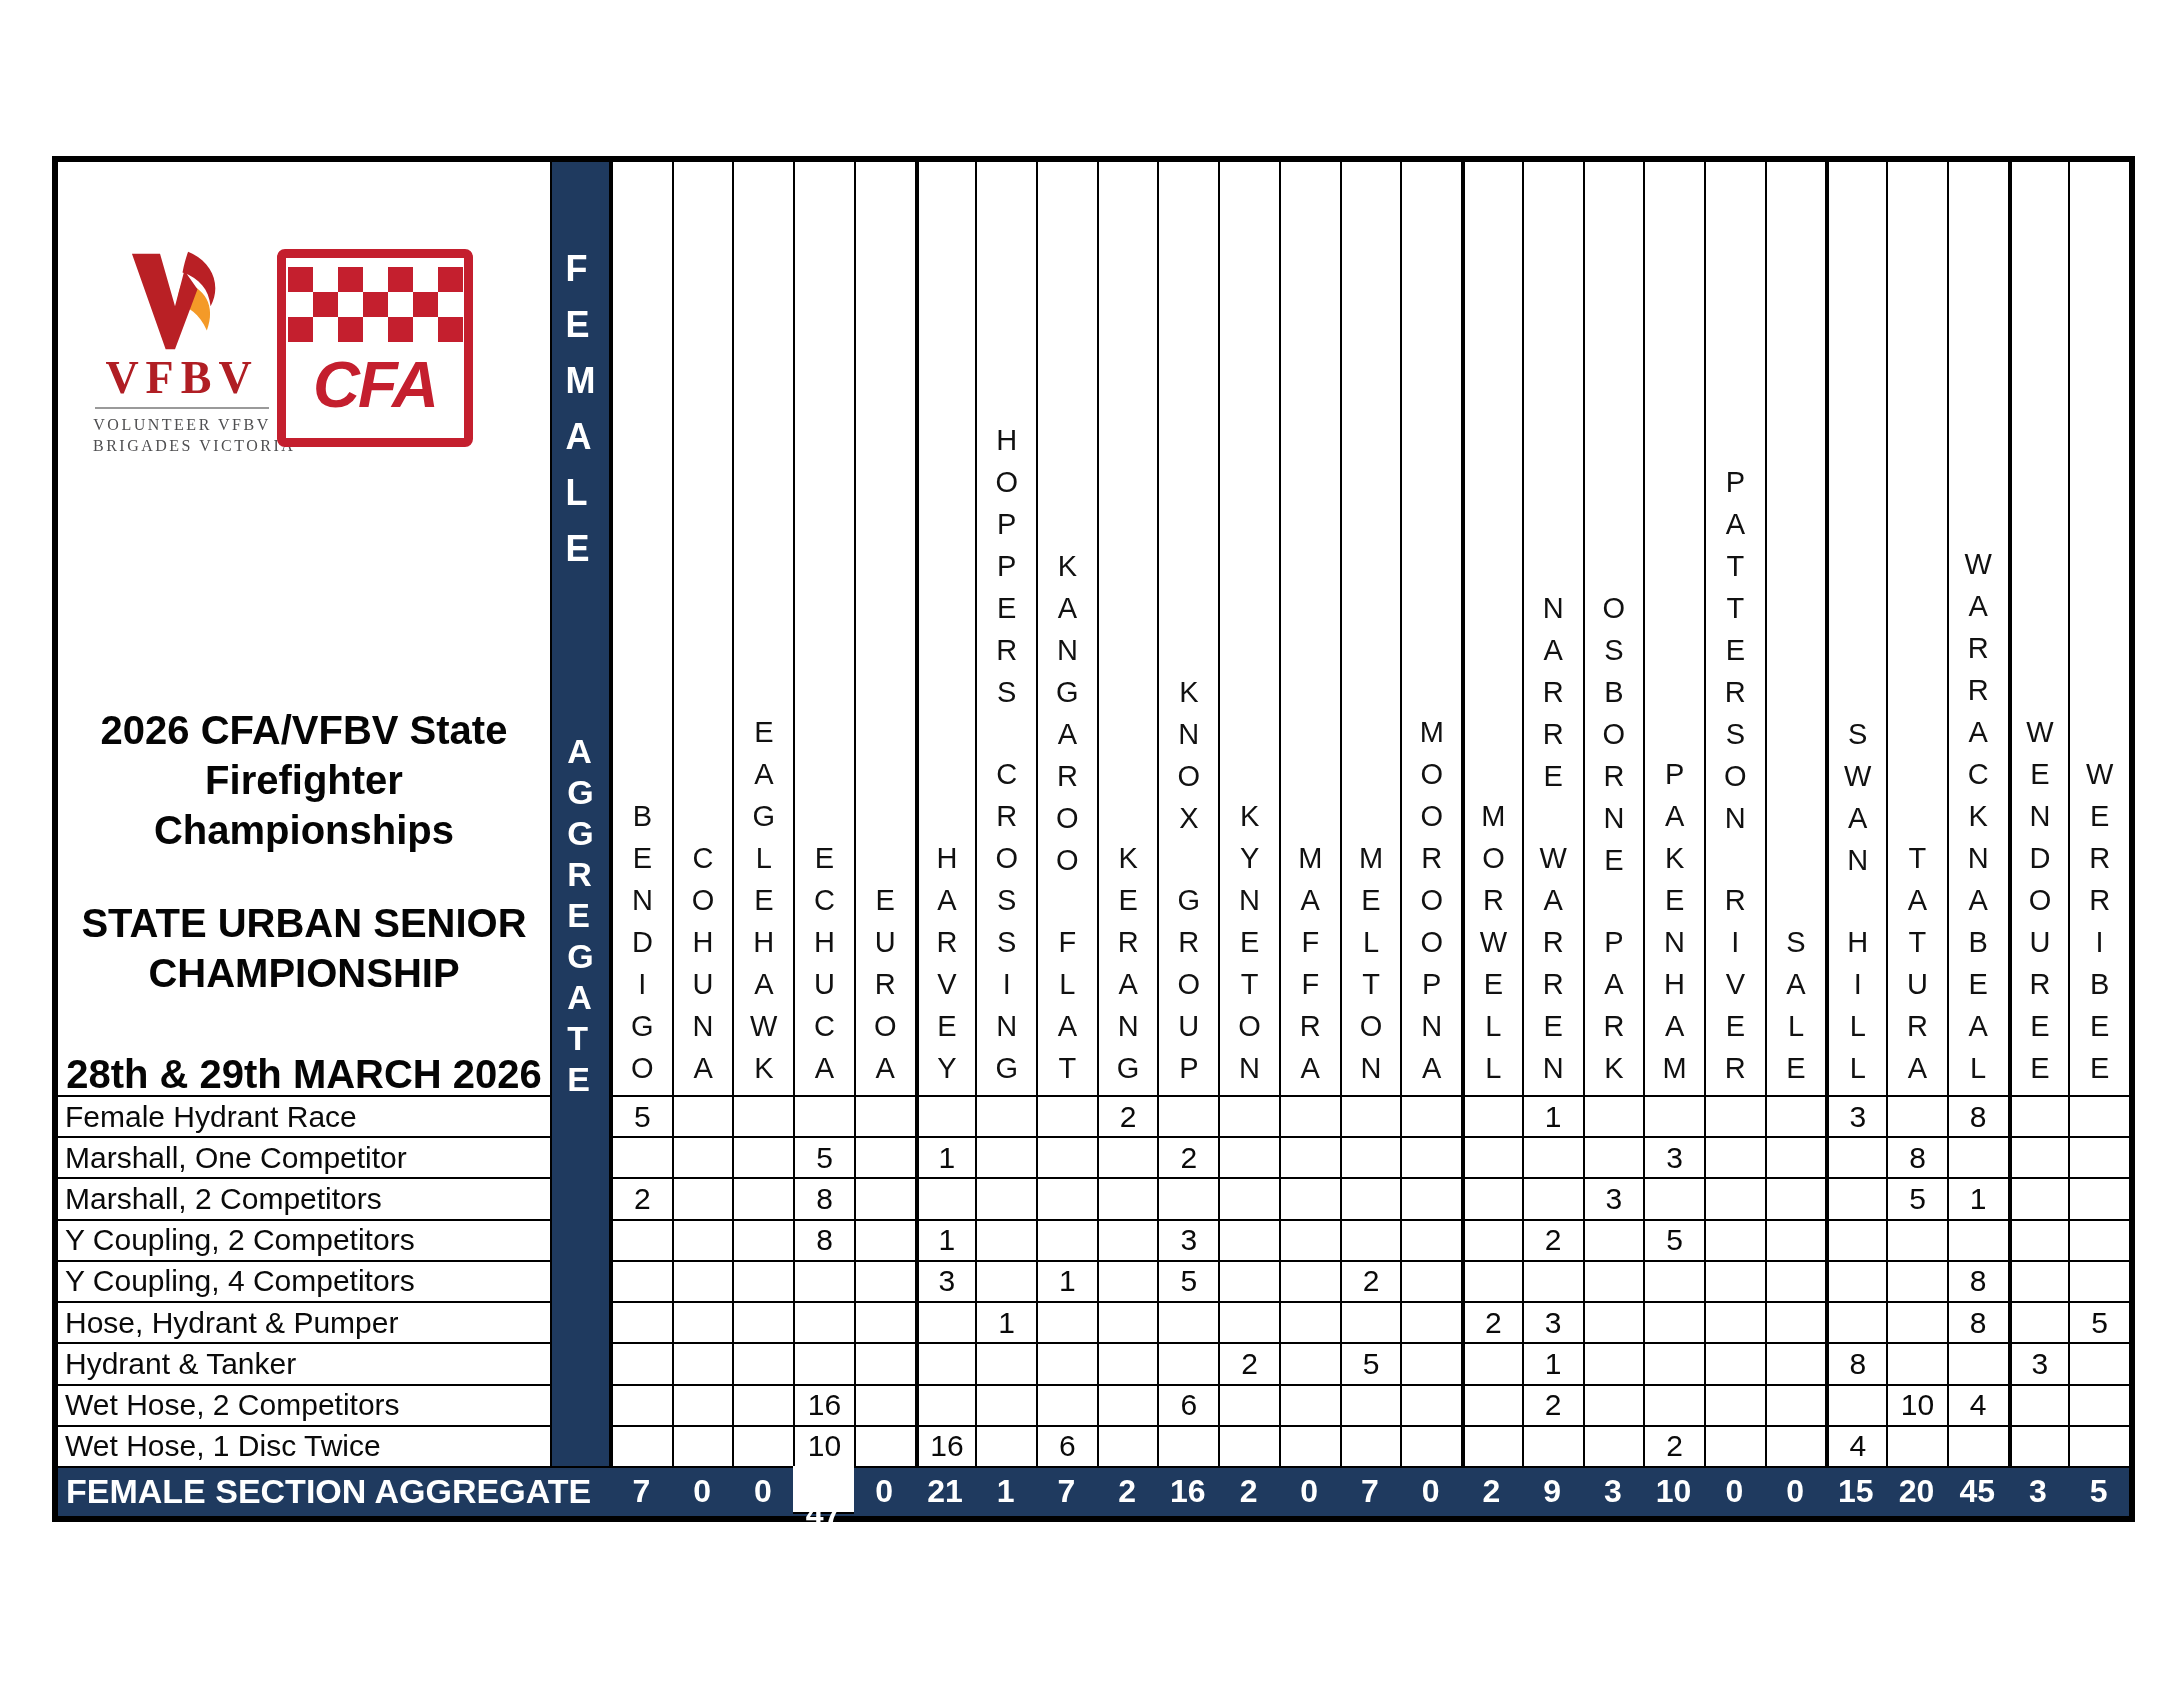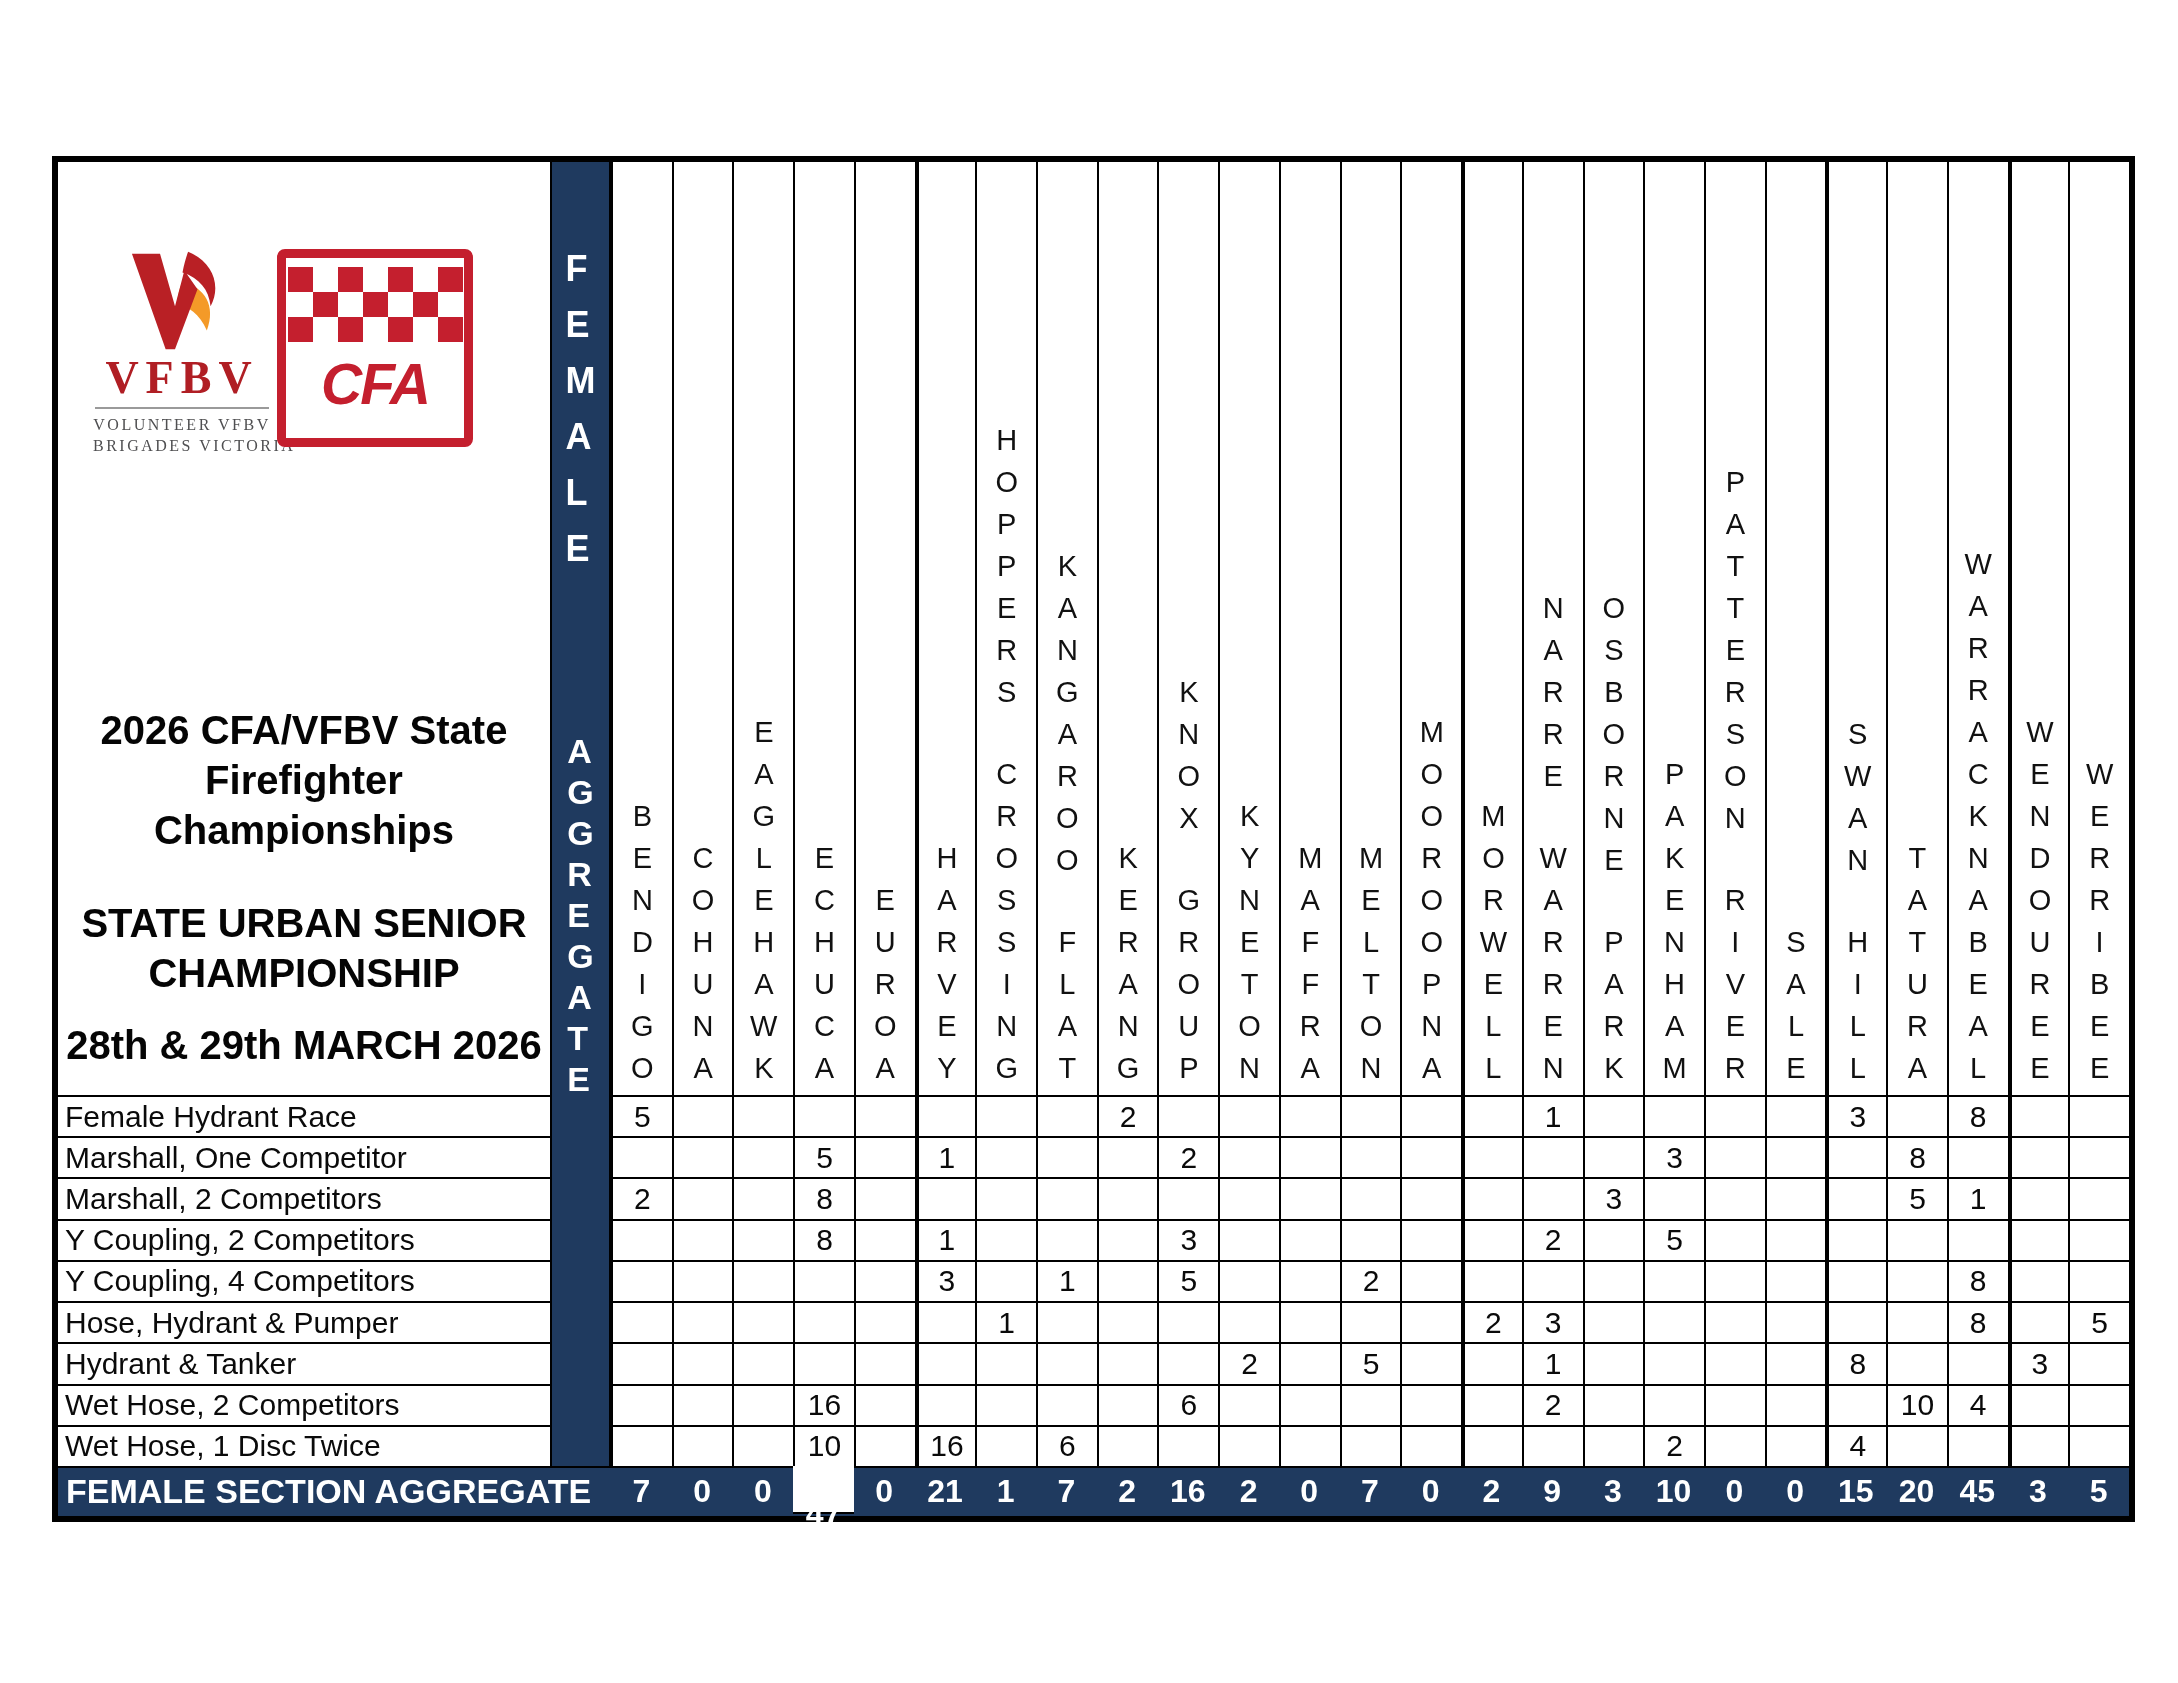--- a/index.html
+++ b/index.html
@@ -14,24 +14,24 @@
   .vfbv{position:absolute;left:19px;top:88px;width:178px;height:213px;text-align:center;}
   .vfbv-mark{display:block;margin:0 auto;}
   .vfbv-acr{font-family:"Liberation Serif",serif;font-size:46px;font-weight:bold;color:#b01e24;letter-spacing:7px;line-height:46px;margin-top:2px;}
   .vfbv-rule{height:2px;background:#9a9a9a;margin:6px 2px 5px 2px;}
   .vfbv-sub{font-family:"Liberation Serif",serif;font-size:16px;color:#4f4f51;letter-spacing:2.5px;line-height:21px;white-space:nowrap;}
   .cfa{position:absolute;left:203px;top:87px;width:196px;height:198px;box-sizing:border-box;
        border:9px solid #c41f2e;border-radius:8px;background:#fff;text-align:center;}
   .cfa-checks{display:grid;grid-template-columns:repeat(7,25px);grid-auto-rows:25px;justify-content:center;margin-top:9px;}
   .cfa-sq-r{background:#c41f2e;}
   .cfa-sq-w{background:#fff;}
-  .cfa-text{font-size:57px;font-weight:bold;font-style:italic;color:#c41f2e;line-height:81px;letter-spacing:-2px;margin-top:2px;}
+  .cfa-text{font-size:65px;font-weight:bold;font-style:italic;color:#c41f2e;line-height:81px;letter-spacing:-2px;margin-top:2px;}
   .titleblock{position:absolute;left:0;top:543px;width:100%;text-align:center;font-weight:bold;font-size:40px;line-height:50px;color:#050505;}
   .gap-before{margin-top:43px;}
-  .date-line{margin-top:22px;}
+  .date-line{margin-top:51px;}
   
   .vbar{grid-column:2;grid-row:1 / span 10;background:#1f3a5f;border-left:2px solid #000;border-right:2px solid #000;
         display:flex;flex-direction:column;justify-content:space-between;align-items:center;
         padding:79px 0 366px 0;box-sizing:border-box;color:#fff;font-weight:bold;}
   .vbar .w1 div{font-size:36px;line-height:56px;}
   .vbar .w2 div{font-size:34px;line-height:41px;}
   
   .thead{grid-row:1;display:flex;flex-direction:column;justify-content:flex-end;align-items:center;
          padding-bottom:6px;box-sizing:border-box;border-left:2px solid #000;font-size:29px;color:#111;}
   .thead div{line-height:42px;}

